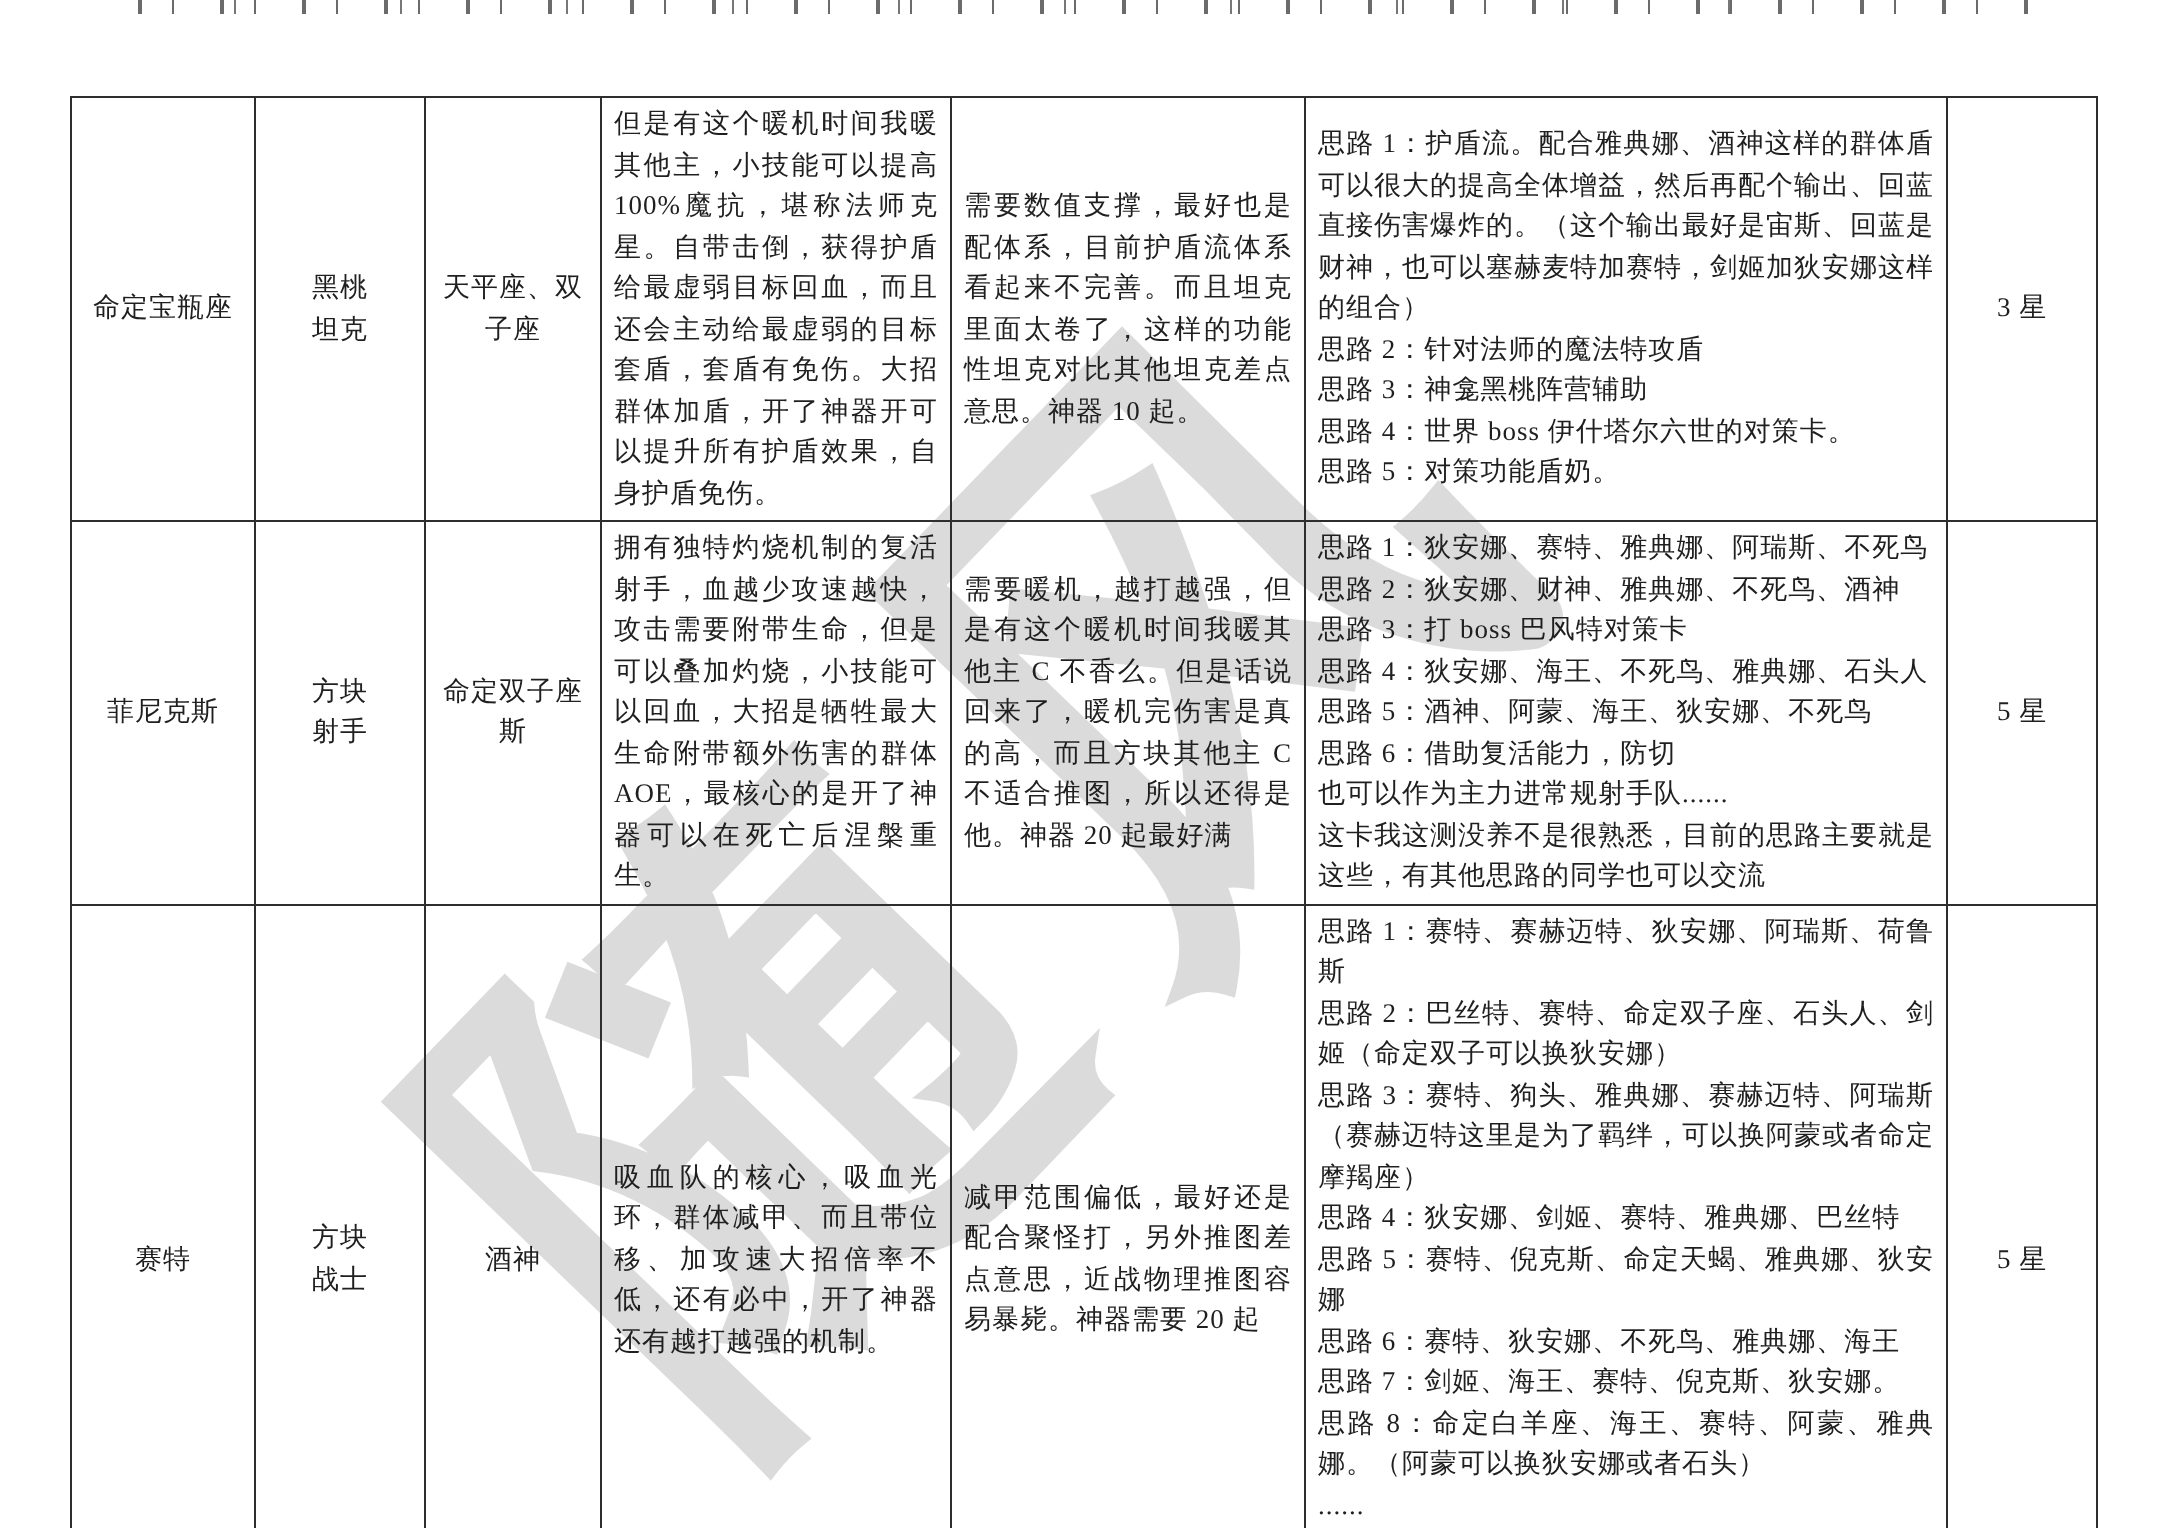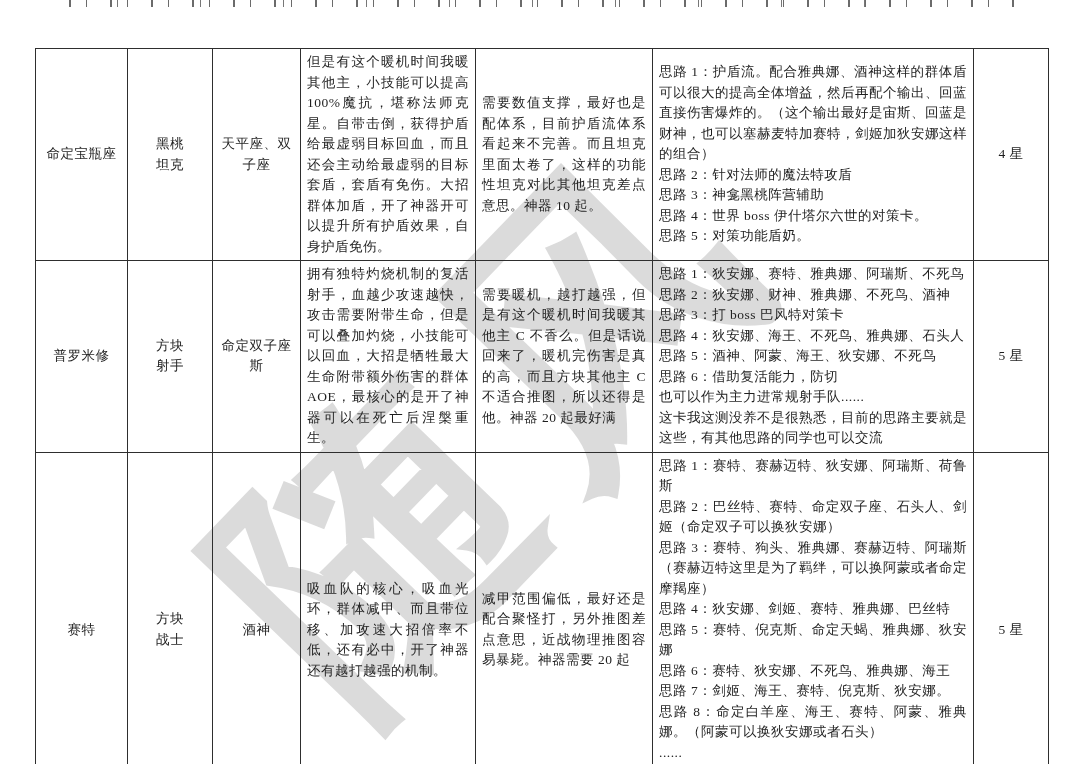--- a/index.html
+++ b/index.html
@@ -82,24 +82,24 @@
 坦克</td>
         <td class="c">天平座、双
 子座</td>
         <td class="t">但是有这个暖机时间我暖其他主，小技能可以提高100%魔抗，堪称法师克星。自带击倒，获得护盾给最虚弱目标回血，而且还会主动给最虚弱的目标套盾，套盾有免伤。大招群体加盾，开了神器开可以提升所有护盾效果，自身护盾免伤。</td>
         <td class="t">需要数值支撑，最好也是配体系，目前护盾流体系看起来不完善。而且坦克里面太卷了，这样的功能性坦克对比其他坦克差点意思。神器 10 起。</td>
         <td class="t ideas">思路 1：护盾流。配合雅典娜、酒神这样的群体盾可以很大的提高全体增益，然后再配个输出、回蓝直接伤害爆炸的。（这个输出最好是宙斯、回蓝是财神，也可以塞赫麦特加赛特，剑姬加狄安娜这样的组合）
 思路 2：针对法师的魔法特攻盾
 思路 3：神龛黑桃阵营辅助
 思路 4：世界 boss 伊什塔尔六世的对策卡。
 思路 5：对策功能盾奶。</td>
-        <td class="c">4 星</td>
+        <td class="c">3 星</td>
       </tr>
       <tr class="r2">
-        <td class="c">普罗米修</td>
+        <td class="c">菲尼克斯</td>
         <td class="c">方块
 射手</td>
         <td class="c">命定双子座
 斯</td>
         <td class="t">拥有独特灼烧机制的复活射手，血越少攻速越快，攻击需要附带生命，但是可以叠加灼烧，小技能可以回血，大招是牺牲最大生命附带额外伤害的群体 AOE，最核心的是开了神器可以在死亡后涅槃重生。</td>
         <td class="t">需要暖机，越打越强，但是有这个暖机时间我暖其他主 C 不香么。但是话说回来了，暖机完伤害是真的高，而且方块其他主 C 不适合推图，所以还得是他。神器 20 起最好满</td>
         <td class="t ideas">思路 1：狄安娜、赛特、雅典娜、阿瑞斯、不死鸟
 思路 2：狄安娜、财神、雅典娜、不死鸟、酒神
 思路 3：打 boss 巴风特对策卡
 思路 4：狄安娜、海王、不死鸟、雅典娜、石头人

